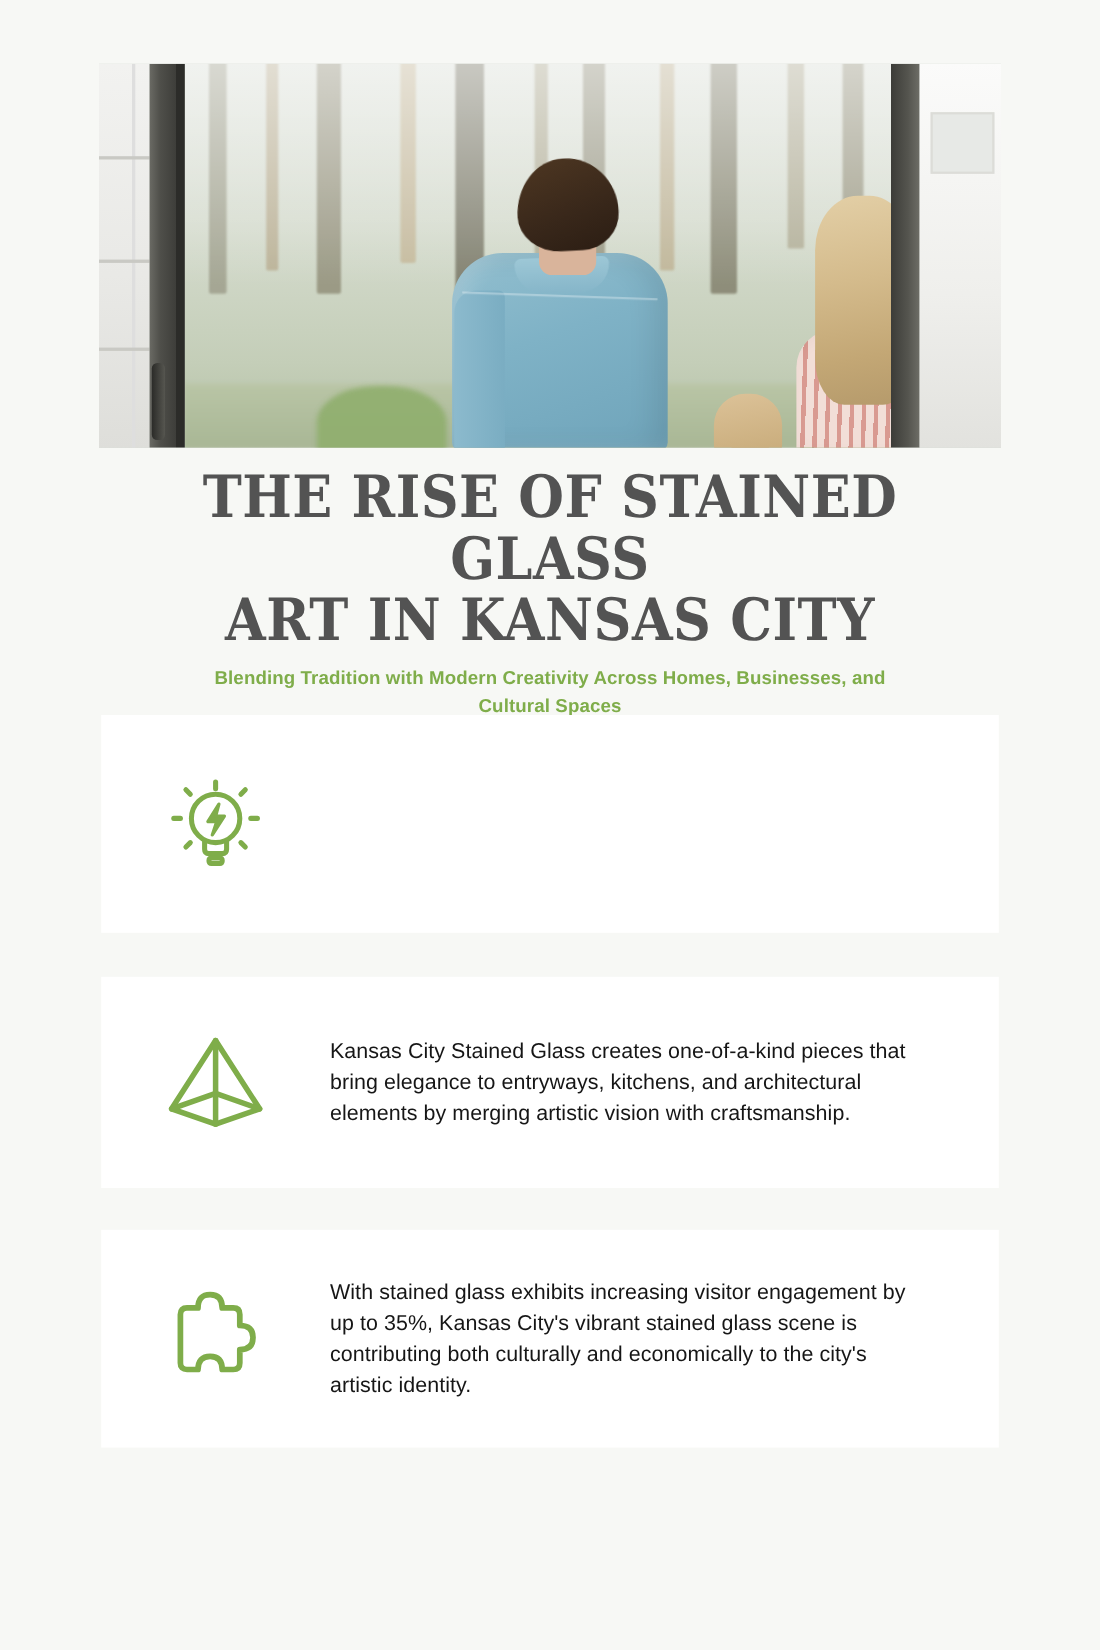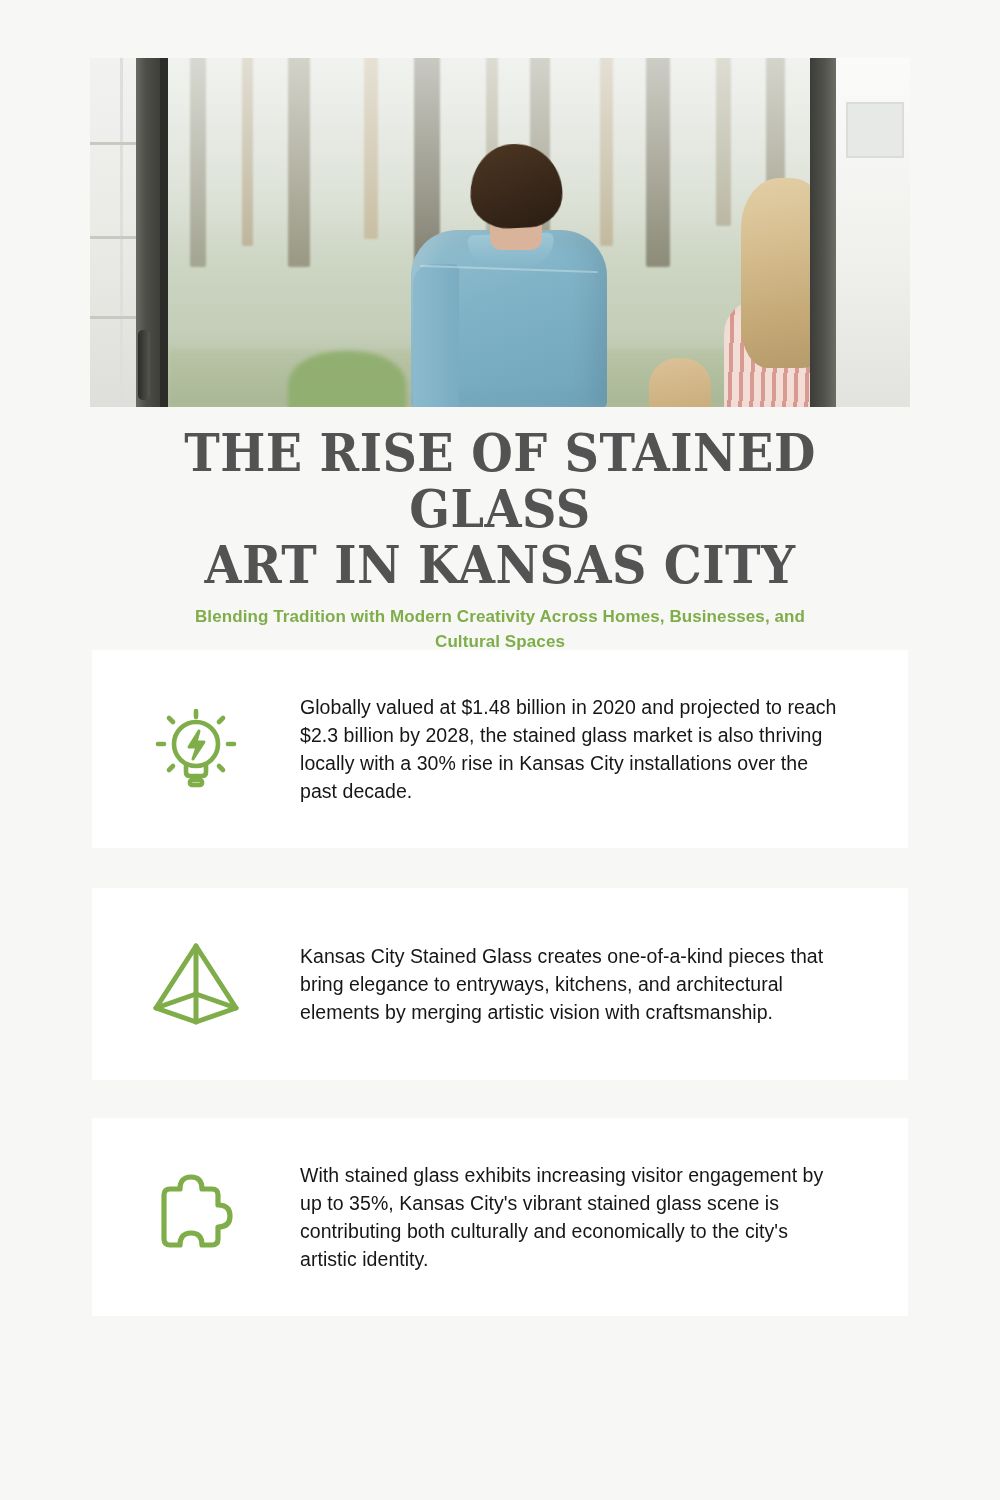--- a/index.html
+++ b/index.html
@@ -393,21 +393,20 @@
         <path d="M51 30 L41 46 L49 46 L45 58 L56 41 L48 41 Z" fill="#7fad4a" stroke-width="3"></path>
         <path d="M48 10 L48 16"></path>
         <path d="M10 43 L16 43"></path>
         <path d="M80 43 L86 43"></path>
         <path d="M21 17 L25 21"></path>
         <path d="M75 17 L71 21"></path>
         <path d="M21 69 L25 65"></path>
         <path d="M75 69 L71 65"></path>
       </svg>
     </div>
-    <div class="card-text">Globally valued at $1.48 billion in 2020 and projected to reach $2.3 billion by 2028, the stained glass market is also thriving locally with a 30% rise in Kansas City installations over the past decade.</div>
   </div>
 
   <div class="card" id="card-2">
     <div class="card-icon">
       <svg width="96" height="96" viewBox="0 0 96 96" fill="none" stroke="#7fad4a" stroke-width="5" stroke-linecap="round" stroke-linejoin="round">
         <path d="M48 10 L88 72 L48 86 L8 72 Z"></path>
         <path d="M48 10 L48 86"></path>
         <path d="M8 72 L48 58 L88 72"></path>
       </svg>
     </div>

